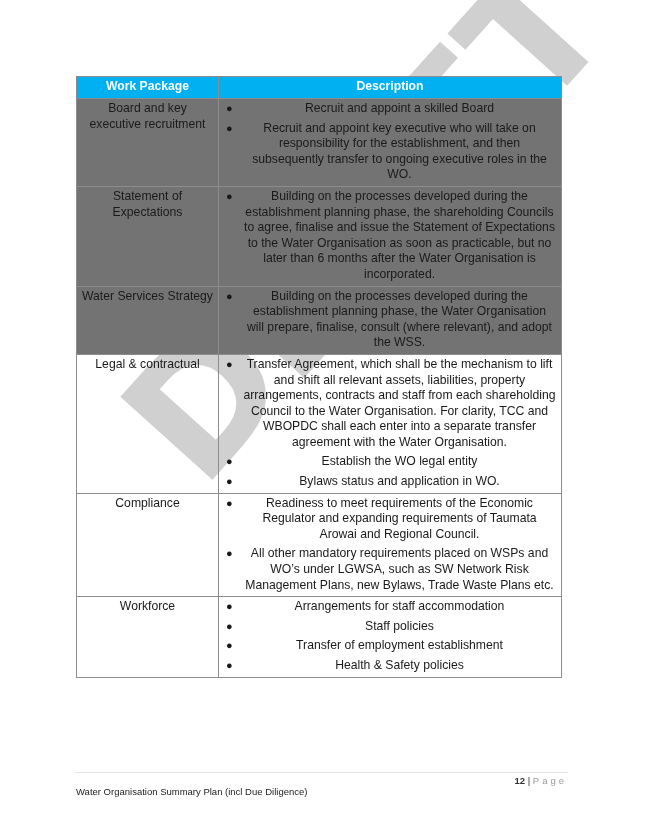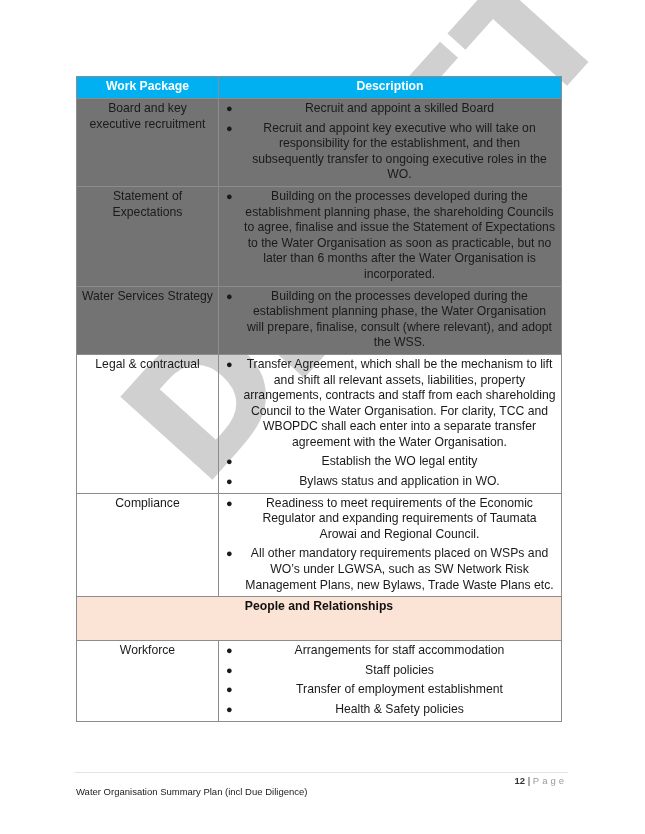--- a/index.html
+++ b/index.html
@@ -80,23 +80,20 @@
         </tr>
         <tr class="white">
           <td class="col1">Compliance</td>
           <td>
             <ul>
               <li><span class="bullet">●</span><span>Readiness to meet requirements of the Economic Regulator and expanding requirements of Taumata Arowai and Regional Council.</span></li>
               <li><span class="bullet">●</span><span>All other mandatory requirements placed on WSPs and WO’s under LGWSA, such as SW Network Risk Management Plans, new Bylaws, Trade Waste Plans etc.</span></li>
             </ul>
           </td>
         </tr>
-        <tr class="section tall-section">
-          <td colspan="2">People and Relationships</td>
-        </tr>
         <tr class="white">
           <td class="col1">Workforce</td>
           <td>
             <ul>
               <li><span class="bullet">●</span><span>Arrangements for staff accommodation</span></li>
               <li><span class="bullet">●</span><span>Staff policies</span></li>
               <li><span class="bullet">●</span><span>Transfer of employment establishment</span></li>
               <li><span class="bullet">●</span><span>Health &amp; Safety policies</span></li>
             </ul>
           </td>

